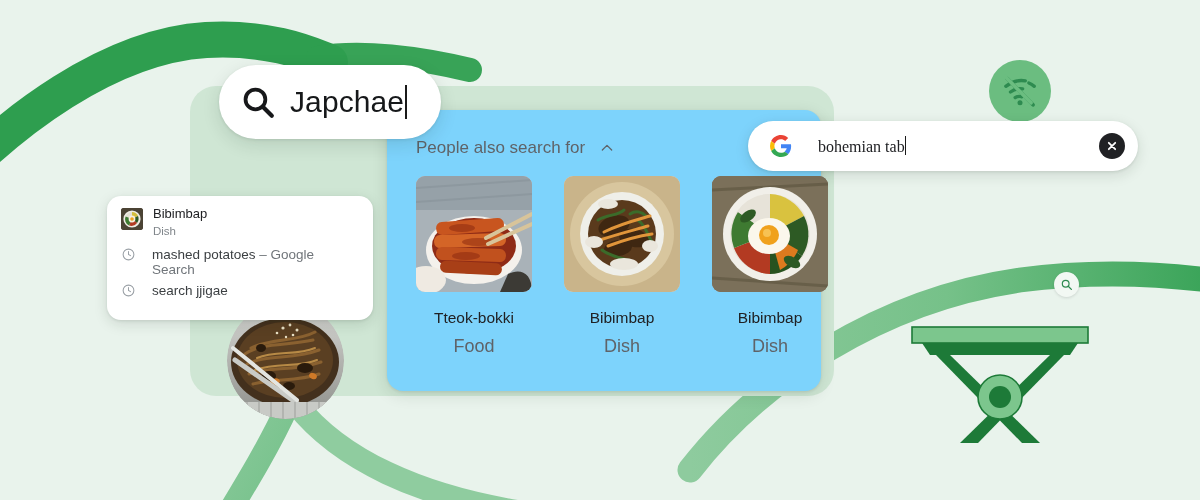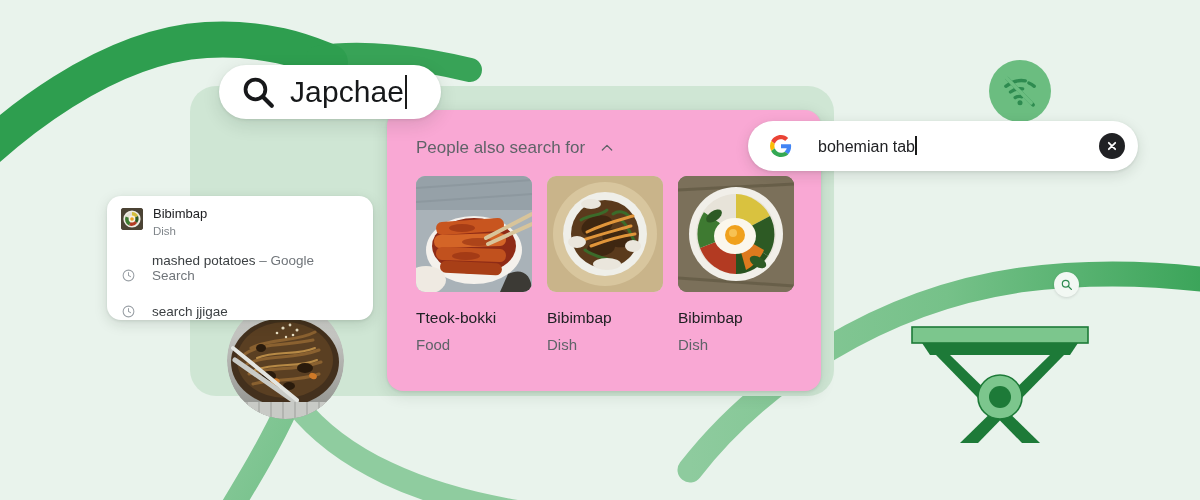--- a/index.html
+++ b/index.html
@@ -66,21 +66,21 @@
     justify-content: center;
     box-shadow: 0 1px 3px rgba(0,0,0,.12);
   }
 
   
   .search-pill {
     position: absolute;
     left: 219px;
     top: 65px;
     width: 222px;
-    height: 54px;
+    height: 74px;
     background: #ffffff;
     border-radius: 37px;
     box-shadow: 0 6px 18px rgba(20,40,25,.12), 0 1px 3px rgba(20,40,25,.10);
     display: flex;
     align-items: center;
     padding-left: 21px;
     box-sizing: border-box;
   }
   .search-pill .mag {
     flex: none;
@@ -112,21 +112,21 @@
     height: 124px;
     background: #ffffff;
     border-radius: 14px;
     box-shadow: 0 4px 14px rgba(20,40,25,.13), 0 1px 3px rgba(20,40,25,.10);
     padding: 11px 0 0 0;
     box-sizing: border-box;
     overflow: hidden;
   }
   .sug-row {
     display: flex;
-    align-items: flex-end;
+    align-items: flex-start;
     padding: 0 14px;
     height: 36px;
   }
   .sug-row.entity { height: 40px; align-items: flex-start; }
   .sug-thumb {
     flex: none;
     width: 22px;
     height: 22px;
     border-radius: 3px;
     margin-right: 10px;
@@ -152,57 +152,58 @@
     overflow: hidden;
   }
 
   
   .pasf-card {
     position: absolute;
     left: 387px;
     top: 110px;
     width: 434px;
     height: 281px;
-    background: #f9a8d4;
+    background: #7dd3fc;
     border-radius: 16px;
     box-shadow: 0 4px 16px rgba(20,40,25,.12), 0 1px 3px rgba(20,40,25,.10);
     box-sizing: border-box;
     padding: 28px 0 0 29px;
   }
   .pasf-head {
     display: flex;
     align-items: center;
     gap: 14px;
   }
   .pasf-title {
     font-size: 17px;
     color: #5f6368;
   }
   .chev { width: 16px; height: 16px; }
   .pasf-grid {
     display: flex;
-    gap: 15px;
+    gap: 32px;
     margin-top: 18px;
+    text-align: center;
   }
   .pasf-item { width: 116px; }
   .pasf-img {
     width: 116px;
     height: 116px;
     border-radius: 9px;
     overflow: hidden;
     background: #ddd;
   }
   .pasf-name {
     margin-top: 17px;
     font-size: 15.5px;
     color: #202124;
   }
   .pasf-cat {
     margin-top: 9px;
-    font-size: 15px;
+    font-size: 18px;
     color: #5f6368;
   }
 
   
   .omnibox {
     position: absolute;
     left: 748px;
     top: 121px;
     width: 390px;
     height: 50px;
@@ -213,20 +214,21 @@
     align-items: center;
     padding: 0 13px 0 22px;
     box-sizing: border-box;
   }
   .g-logo { flex: none; width: 22px; height: 22px; margin-right: 26px; }
   .omni-text {
     flex: 1;
     font-size: 16px;
     color: #202124;
     white-space: nowrap;
+    font-family: Liberation Serif, serif;
   }
   .omni-caret {
     display: inline-block;
     width: 1.6px;
     height: 19px;
     background: #1a1a1a;
     vertical-align: -3px;
   }
   .clear-btn {
     flex: none;

